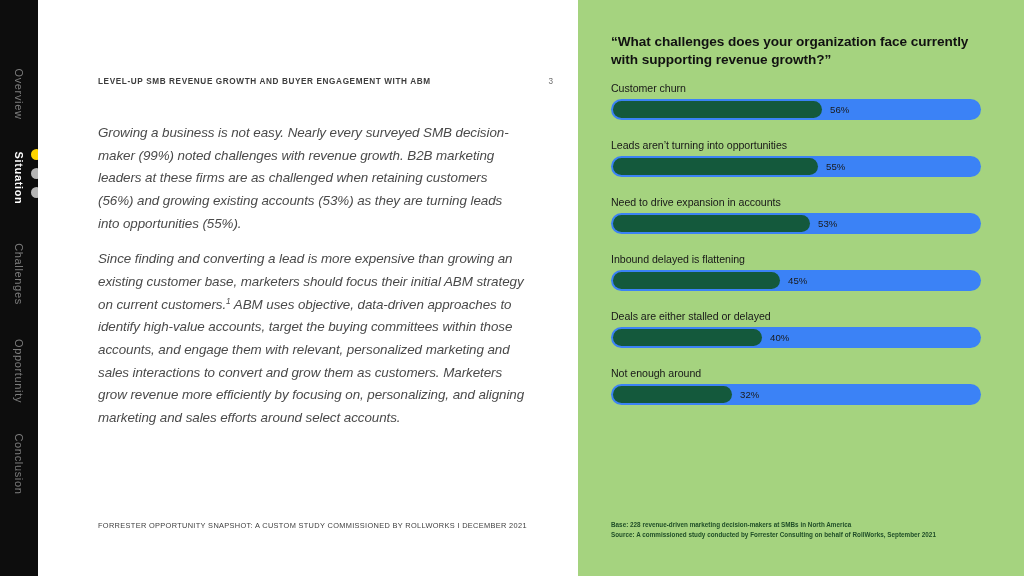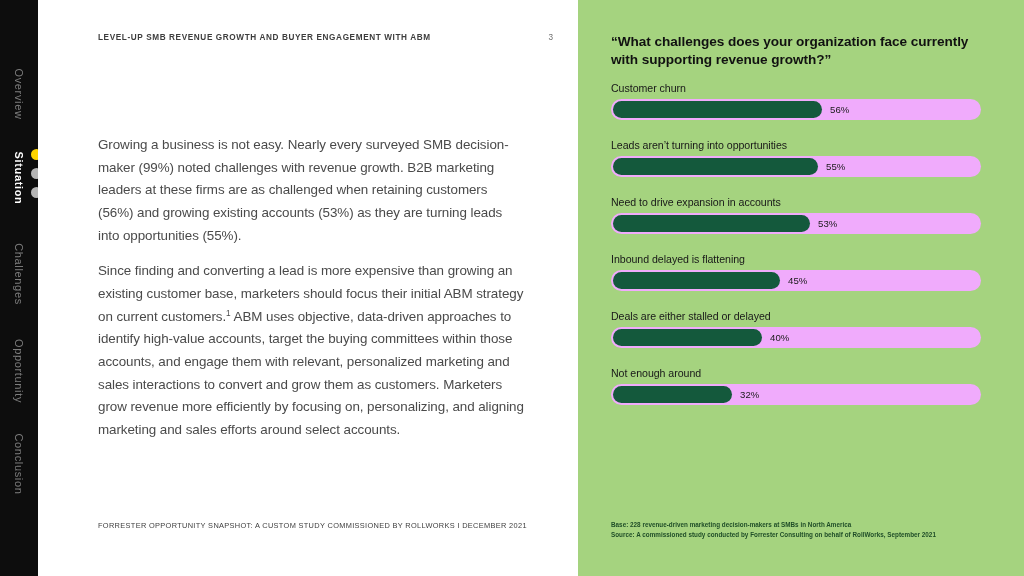--- a/index.html
+++ b/index.html
@@ -91,20 +91,21 @@
     display: flex;
     justify-content: space-between;
     align-items: baseline;
   }
   .eyebrow {
     font-size: 8.2px;
     font-weight: 700;
     letter-spacing: 0.075em;
     color: #3d3d3d;
     text-transform: uppercase;
+    margin-top: 44px;
   }
   .page-num {
     font-size: 8.2px;
     font-weight: 400;
     color: #6f6f6f;
   }
 
   .headline {
     position: absolute;
     left: 60px;
@@ -113,22 +114,23 @@
     font-size: 23.5px;
     line-height: 1.19;
     font-weight: 700;
     letter-spacing: -0.012em;
     color: #141414;
   }
 
   .body-block {
     position: absolute;
     left: 60px;
-    top: 134px;
+    top: 122px;
     width: 428px;
+    font-style: italic;
   }
   .body-para {
     font-size: 13.4px;
     line-height: 1.69;
     color: #4a4a4a;
     margin: 0 0 13px 0;
     letter-spacing: -0.005em;
   }
   .body-para sup {
     font-size: 0.62em;
@@ -179,21 +181,21 @@
   .bar-label {
     font-size: 10.6px;
     color: #181818;
     margin-bottom: 5px;
     letter-spacing: -0.003em;
   }
   .bar-track {
     position: relative;
     width: 370px;
     height: 21px;
-    background: #f0abfc;
+    background: #3b82f6;
     border-radius: 11px;
     display: flex;
     align-items: center;
   }
   .bar-fill {
     position: absolute;
     left: 2px;
     top: 2px;
     height: 17px;
     background: #14593c;

